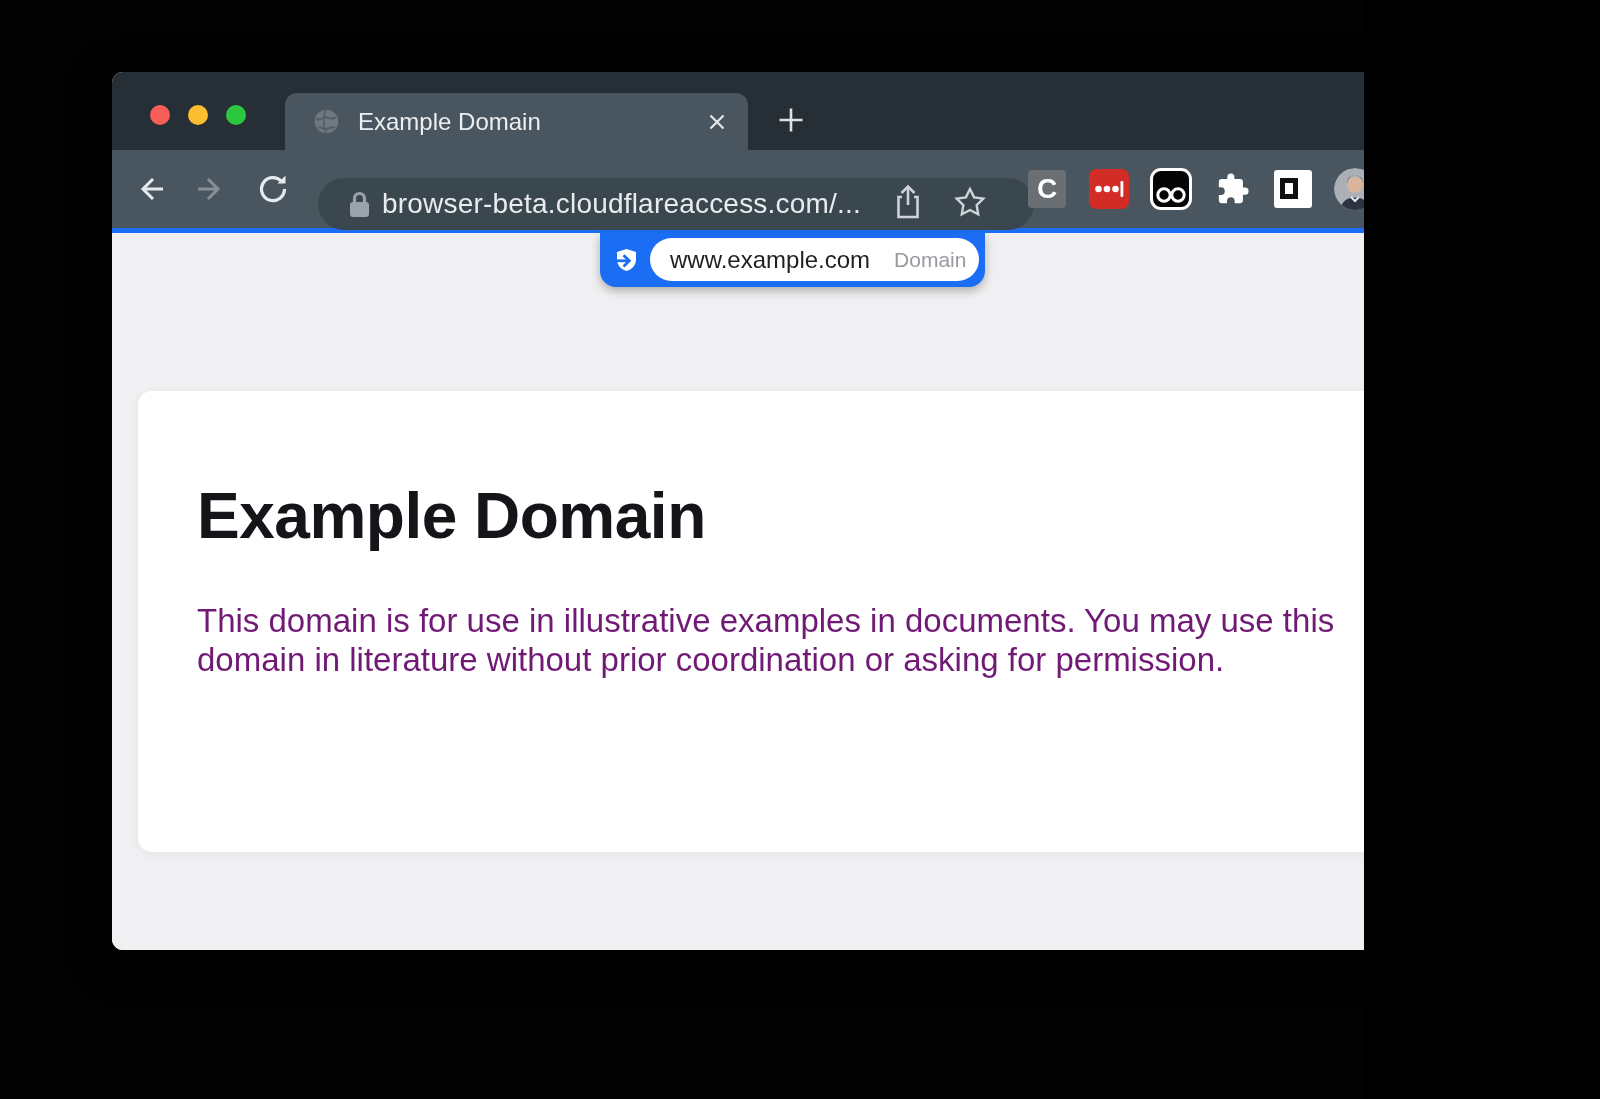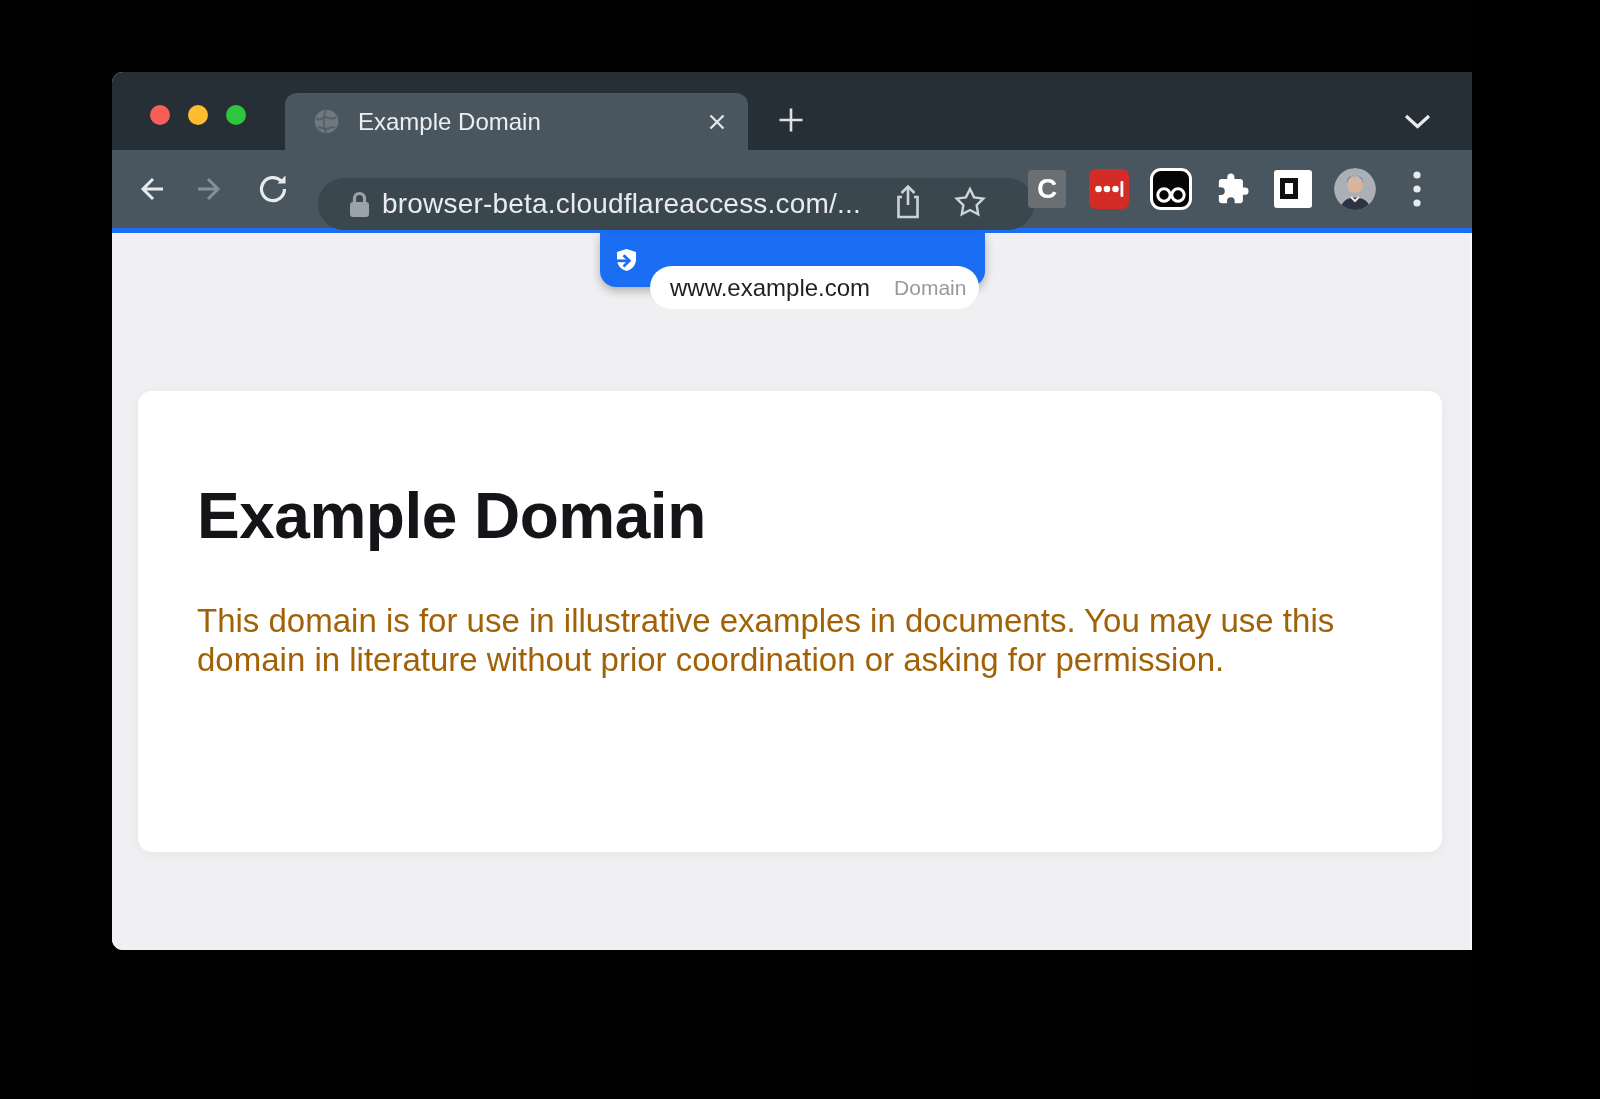--- a/index.html
+++ b/index.html
@@ -1,17 +1,17 @@
 <!DOCTYPE html>
 <html><head>
 <meta charset="utf-8">
 <style>
   * { margin:0; padding:0; box-sizing:border-box; }
   html,body { background:#000; }
-  .stage { position:relative; width:1472px; height:1099px; background:#020202; overflow:hidden;
+  .stage { position:relative; width:1364px; height:1099px; background:#020202; overflow:hidden;
            font-family:"Liberation Sans", sans-serif; }
   .window { position:absolute; left:112px; top:72px; width:1378px; height:878px;
             border-radius:11px; overflow:hidden; background:#f0f0f2;
             box-shadow:0 10px 40px rgba(0,0,0,.6); }
 
   
   .tabstrip { position:relative; height:78px; background:#262f36; }
   .traffic { position:absolute; left:38px; top:33px; display:flex; gap:18px; }
   .dot { width:20px; height:20px; border-radius:50%; }
   .dot.red{background:#f75f58}.dot.yellow{background:#fcbd2e}.dot.green{background:#2dc63f}
@@ -56,29 +56,29 @@
 
   
   .viewport { position:relative; height:717px; background:#f0f0f2; }
 
   .iso-pill { position:absolute; left:488px; top:0; width:385px; height:54px;
               background:#1b6ef3; border-radius:0 0 16px 16px;
               box-shadow:0 4px 10px rgba(0,0,0,.28); }
   .iso-shield { position:absolute; left:9px; top:12px; }
   .iso-inner { position:absolute; left:50px; top:5px; right:6px; height:43px;
                background:#fff; border-radius:22px; display:flex; align-items:center;
-               padding:8px 20px; white-space:nowrap;margin-top:28px; }
+               padding:8px 20px; white-space:nowrap; }
   .iso-domain { font-size:24px; color:#1e2023; }
   .iso-expand { font-size:21px; color:#96999e; margin-left:24px; }
 
   .card { position:absolute; left:26px; top:158px; width:1304px; height:461px;
           background:#fff; border-radius:14px; box-shadow:0 2px 12px rgba(0,0,0,.05);
           padding:88px 59px 0; }
   .card h1 { font-size:64px; font-weight:bold; color:#141518; letter-spacing:-.5px; }
-  .card p  { margin-top:48px; font-size:33px; line-height:39px; color:#a16207; }
+  .card p  { margin-top:48px; font-size:33px; line-height:39px; color:#701a75; }
   .card a  { display:inline-block; margin-top:34px; font-size:33px; color:#32479f;
              text-decoration:none; cursor:pointer; }
 
   .scroll-track { position:absolute; right:0; top:0; width:20px; height:717px;
                   background:#fafafb; }
   .scroll-thumb { position:absolute; left:2px; top:5px; width:15px; height:652px;
                   border-radius:8px; background:#b7bdbc; }
 </style>
 </head>
 <body>

